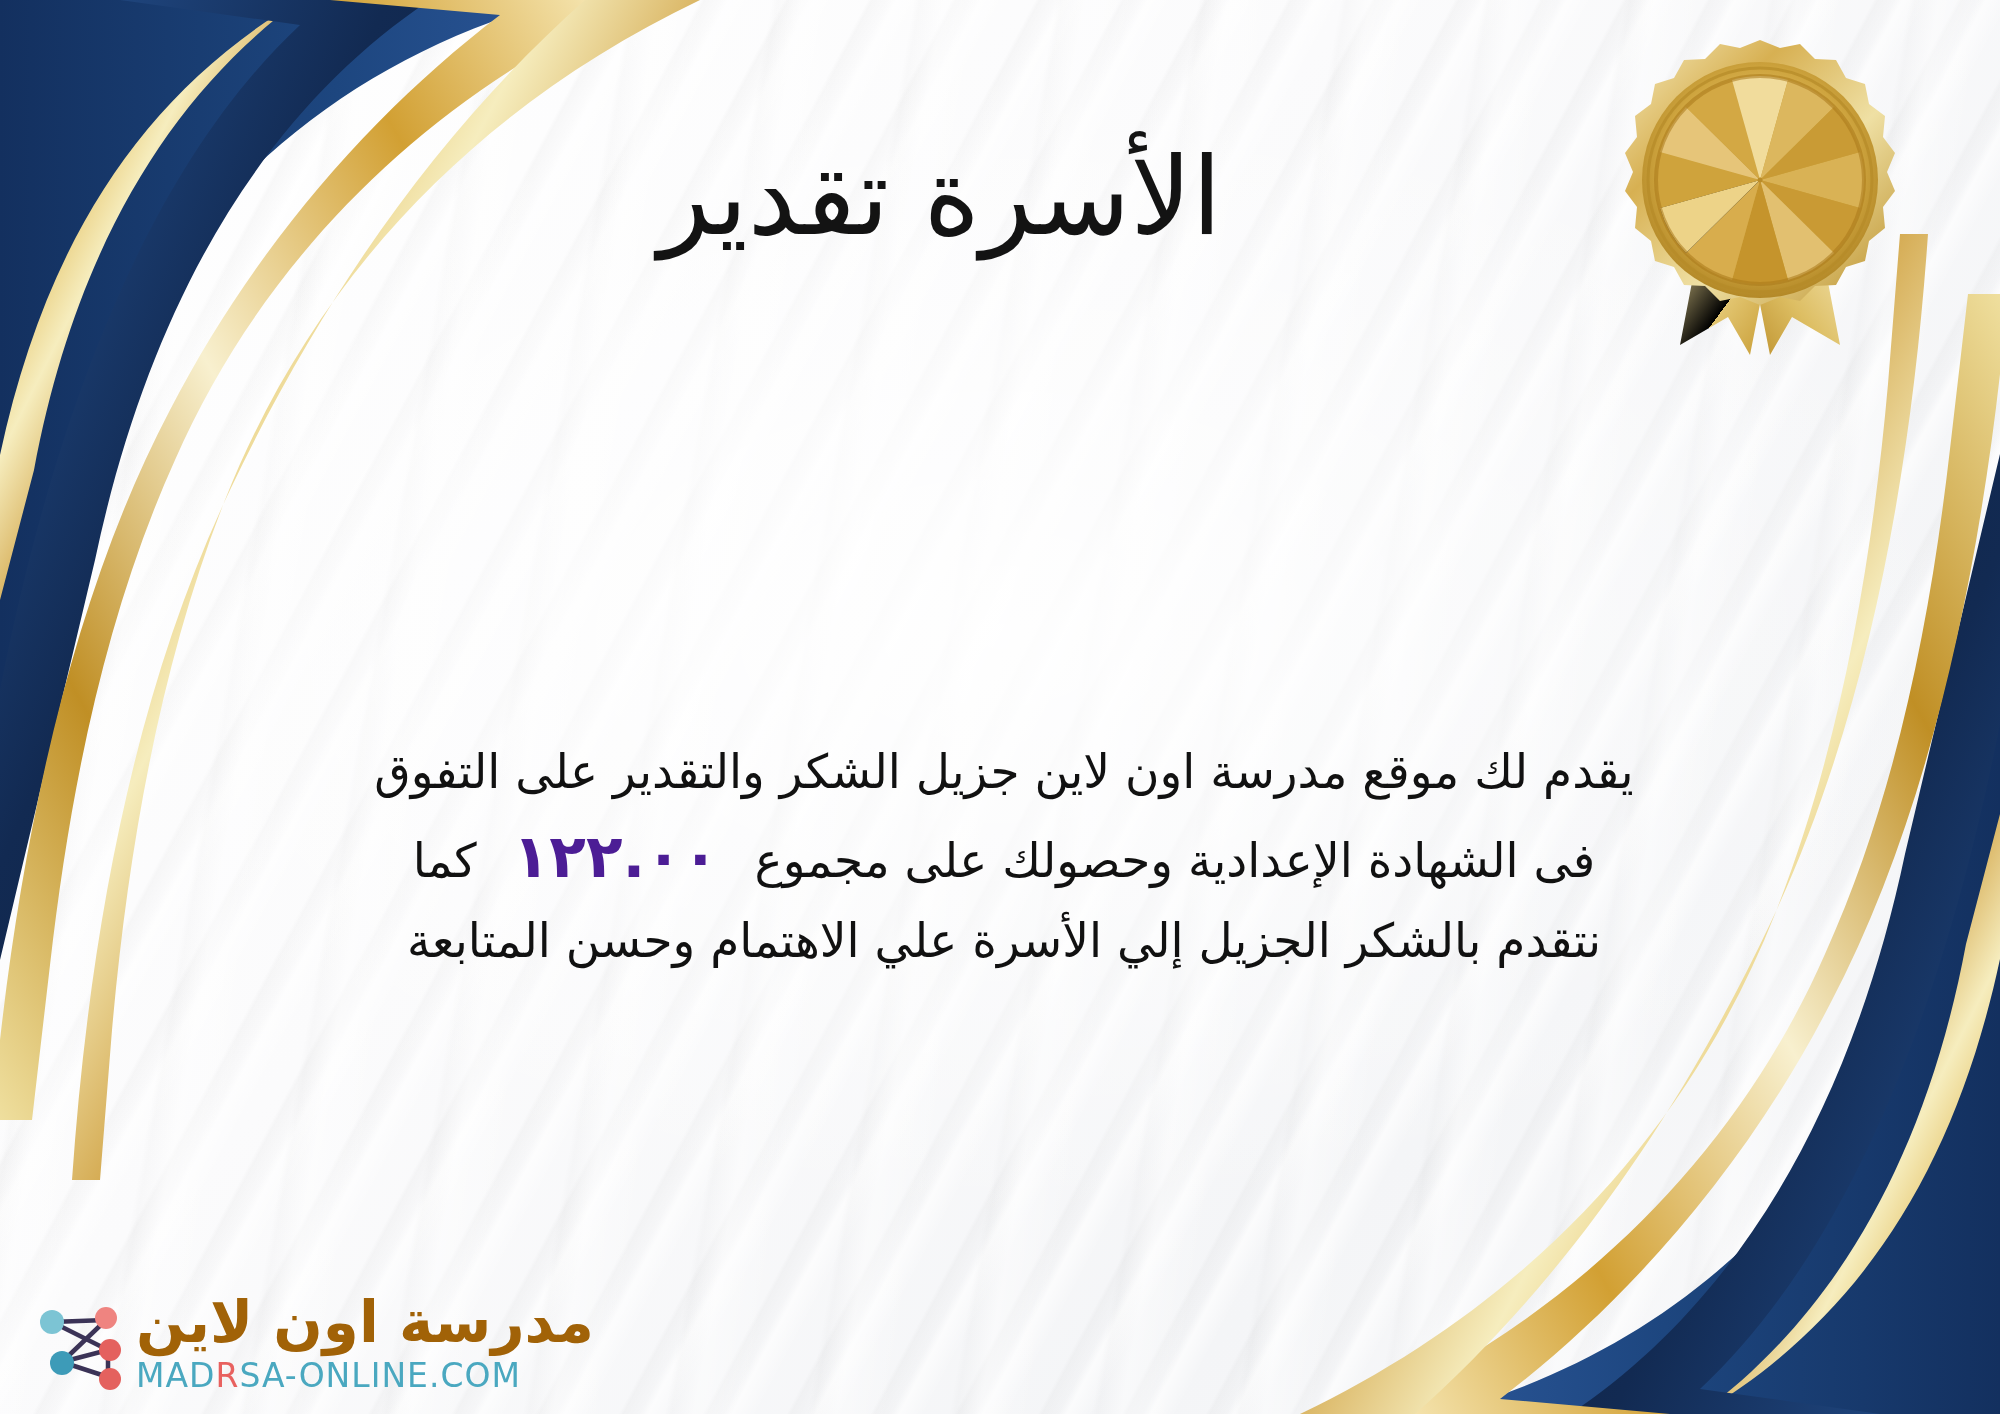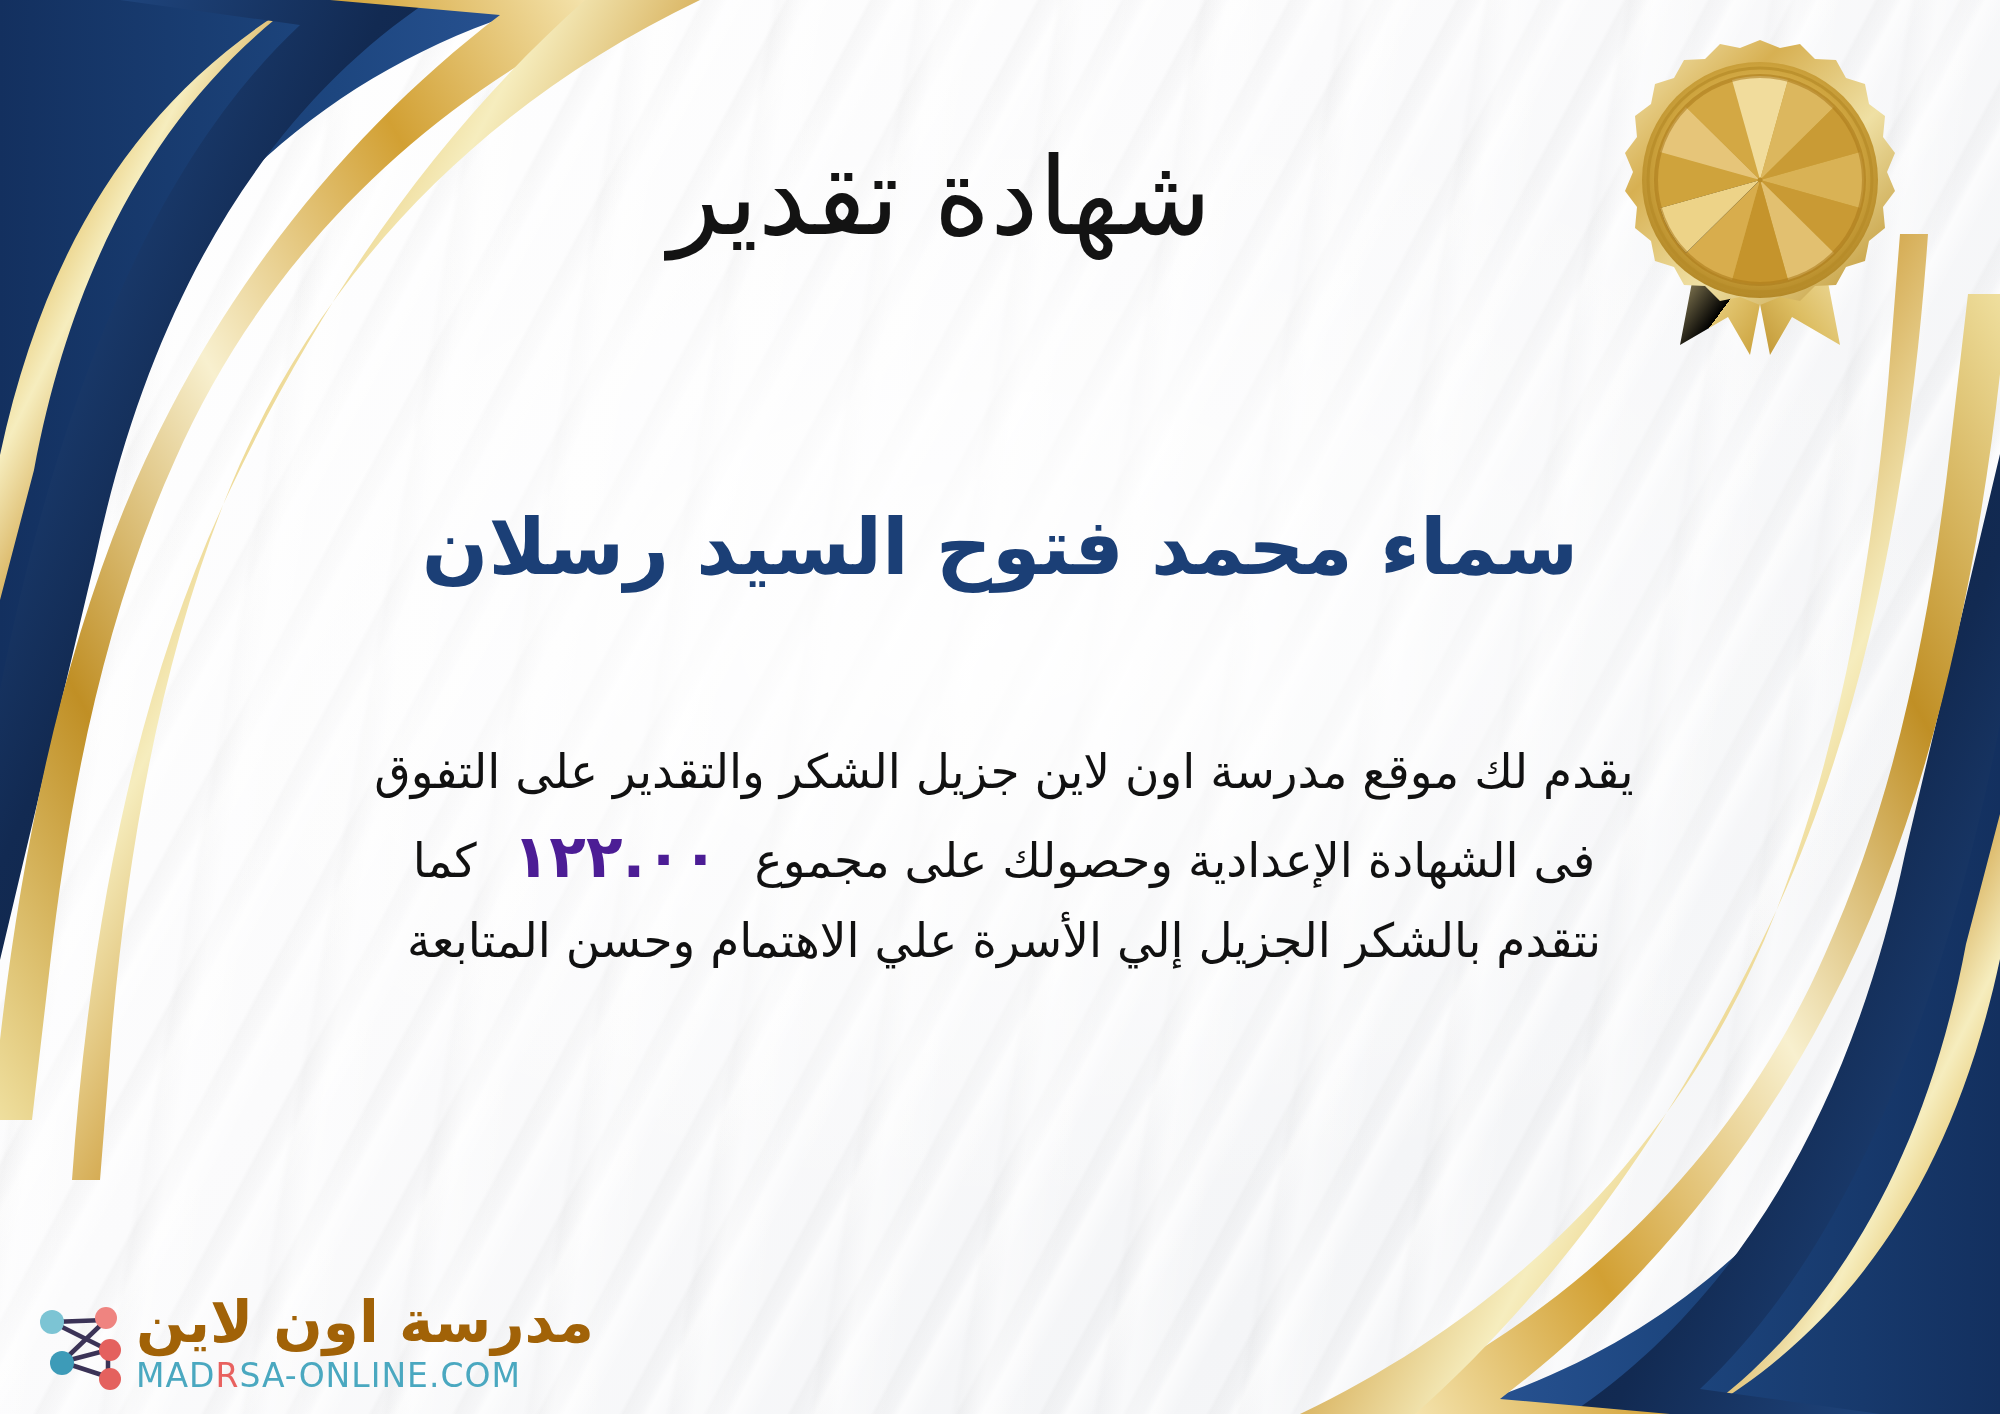--- a/index.html
+++ b/index.html
@@ -321,23 +321,22 @@
         <path d="M0,0 L28,-100 A104,104 0 0,1 74,-73 Z" fill="#dcb75e"></path>
         <path d="M0,0 L74,-73 A104,104 0 0,1 100,-28 Z" fill="#c99b35"></path>
       </g>
       <circle r="104" fill="none" stroke="#a9791a" stroke-width="4" opacity=".55"></circle>
       <circle r="2.5" fill="#b98c2a"></circle>
     </g>
   </svg>
 
   <div class="content">
 
-    <div class="cert-title">شهادة تقدير</div>
-
-    <div class="recipient-name">سماء محمد فتوح السيد رسلان</div>
+    <div class="cert-title">الأسرة تقدير</div>
+
 
     <div class="body-block">
       <span class="body-line">يقدم لك موقع مدرسة اون لاين جزيل الشكر  والتقدير على التفوق</span>
       <span class="body-line">
         <span>فى الشهادة الإعدادية وحصولك على مجموع</span><span class="score">١٢٢.٠٠</span><span>كما</span>
       </span>
       <span class="body-line">نتقدم  بالشكر الجزيل إلي الأسرة علي الاهتمام وحسن المتابعة</span>
     </div>
 
   </div>

